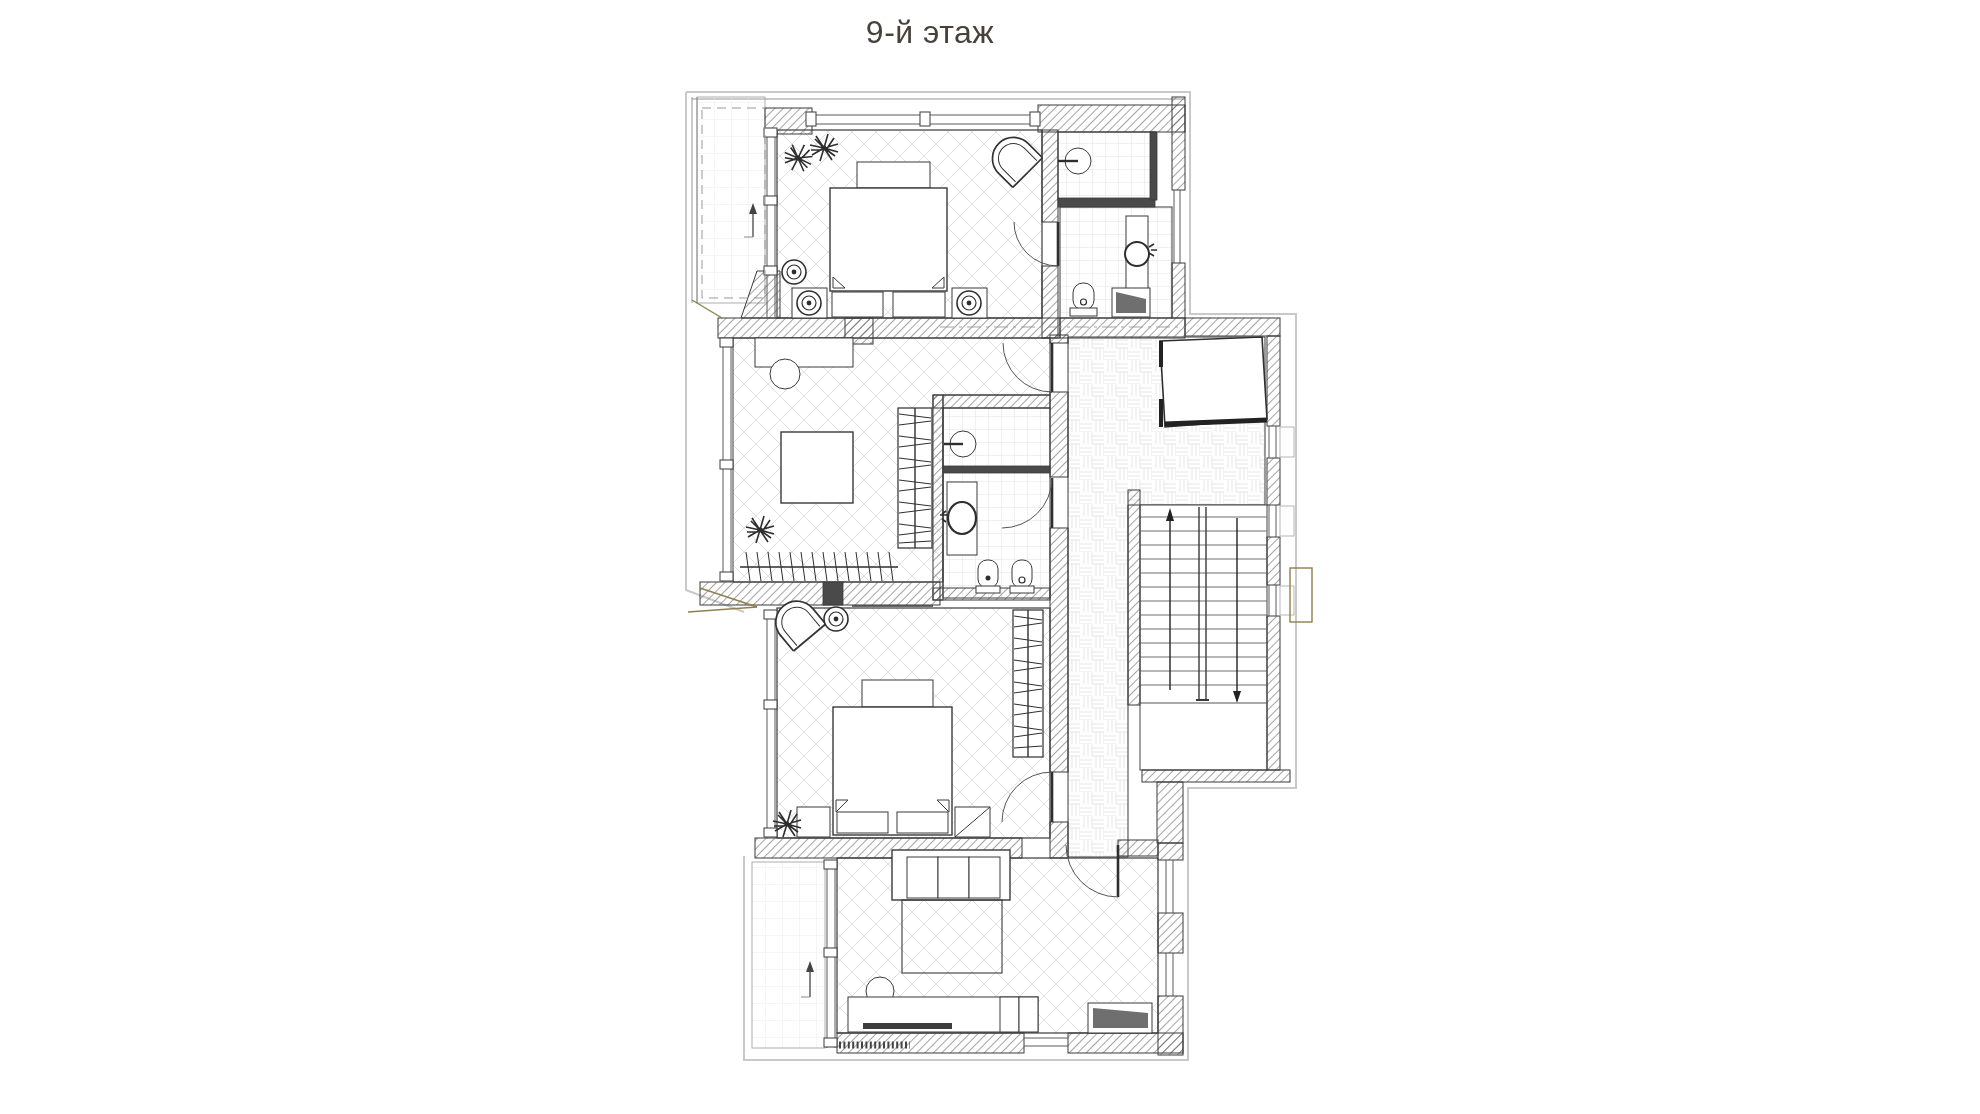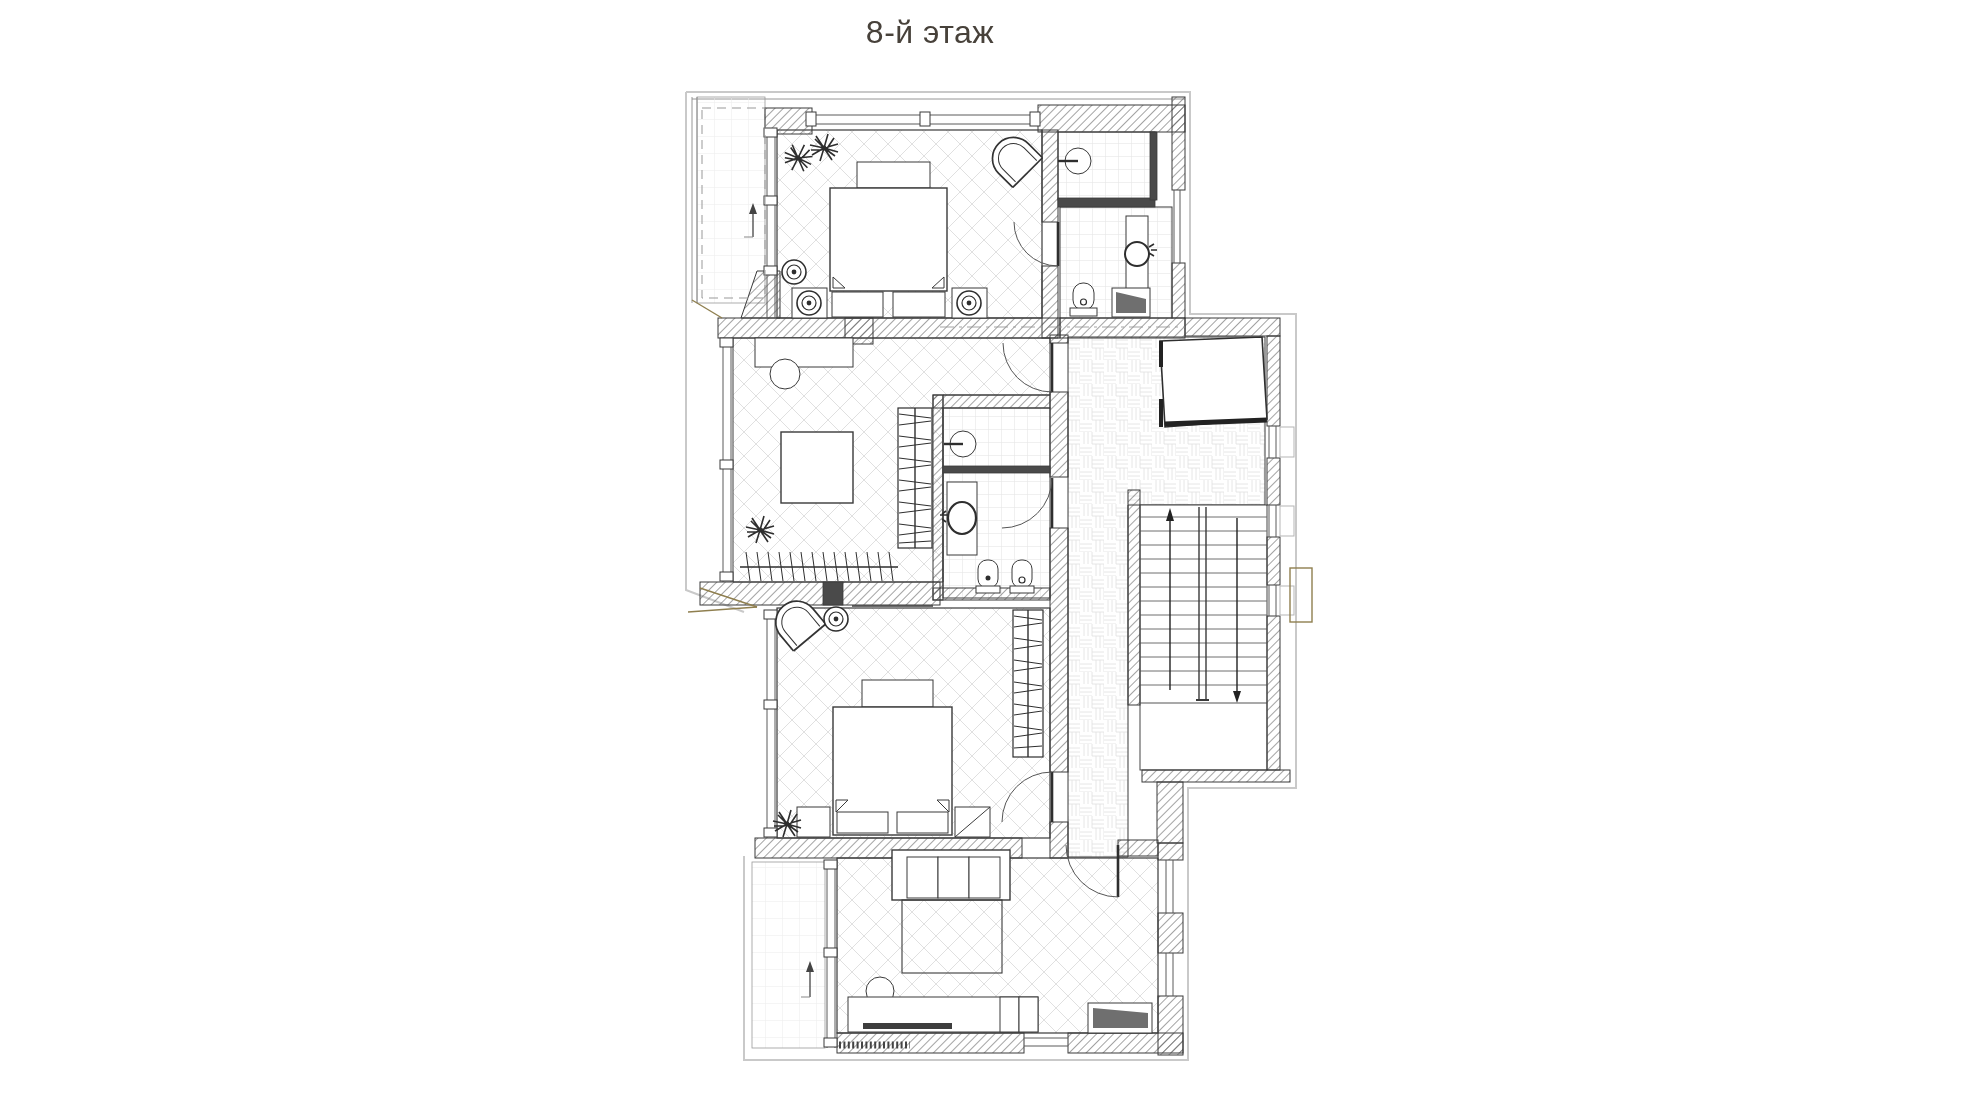--- a/index.html
+++ b/index.html
@@ -15,21 +15,21 @@
   .door{stroke:#555;fill:none;stroke-width:1;}
   .leaf{stroke:#2e2e2e;stroke-width:2.6;}
   .tan{stroke:#8f7f4f;fill:none;stroke-width:1.4;}
   .grayout{stroke:#c9c9c9;fill:none;stroke-width:2;}
 </style>
 </head>
 <body>
 
 <div class="canvas">
 
-  <div class="plan-title">8-й этаж</div>
+  <div class="plan-title">9-й этаж</div>
 
   <svg width="1980" height="1114" viewBox="0 0 1980 1114">
     <defs>
       <pattern id="hatch" patternUnits="userSpaceOnUse" width="6" height="6" patternTransform="rotate(45)">
         <line x1="0" y1="0" x2="0" y2="6" stroke="#555" stroke-width="1.1"></line>
       </pattern>
       <pattern id="cross" patternUnits="userSpaceOnUse" width="24" height="24">
         <path d="M-2 26 L26 -2 M-2 -2 L26 26" stroke="#dcdcdc" stroke-width="0.9" fill="none"></path>
       </pattern>
       <pattern id="tiles" patternUnits="userSpaceOnUse" width="13" height="13">

